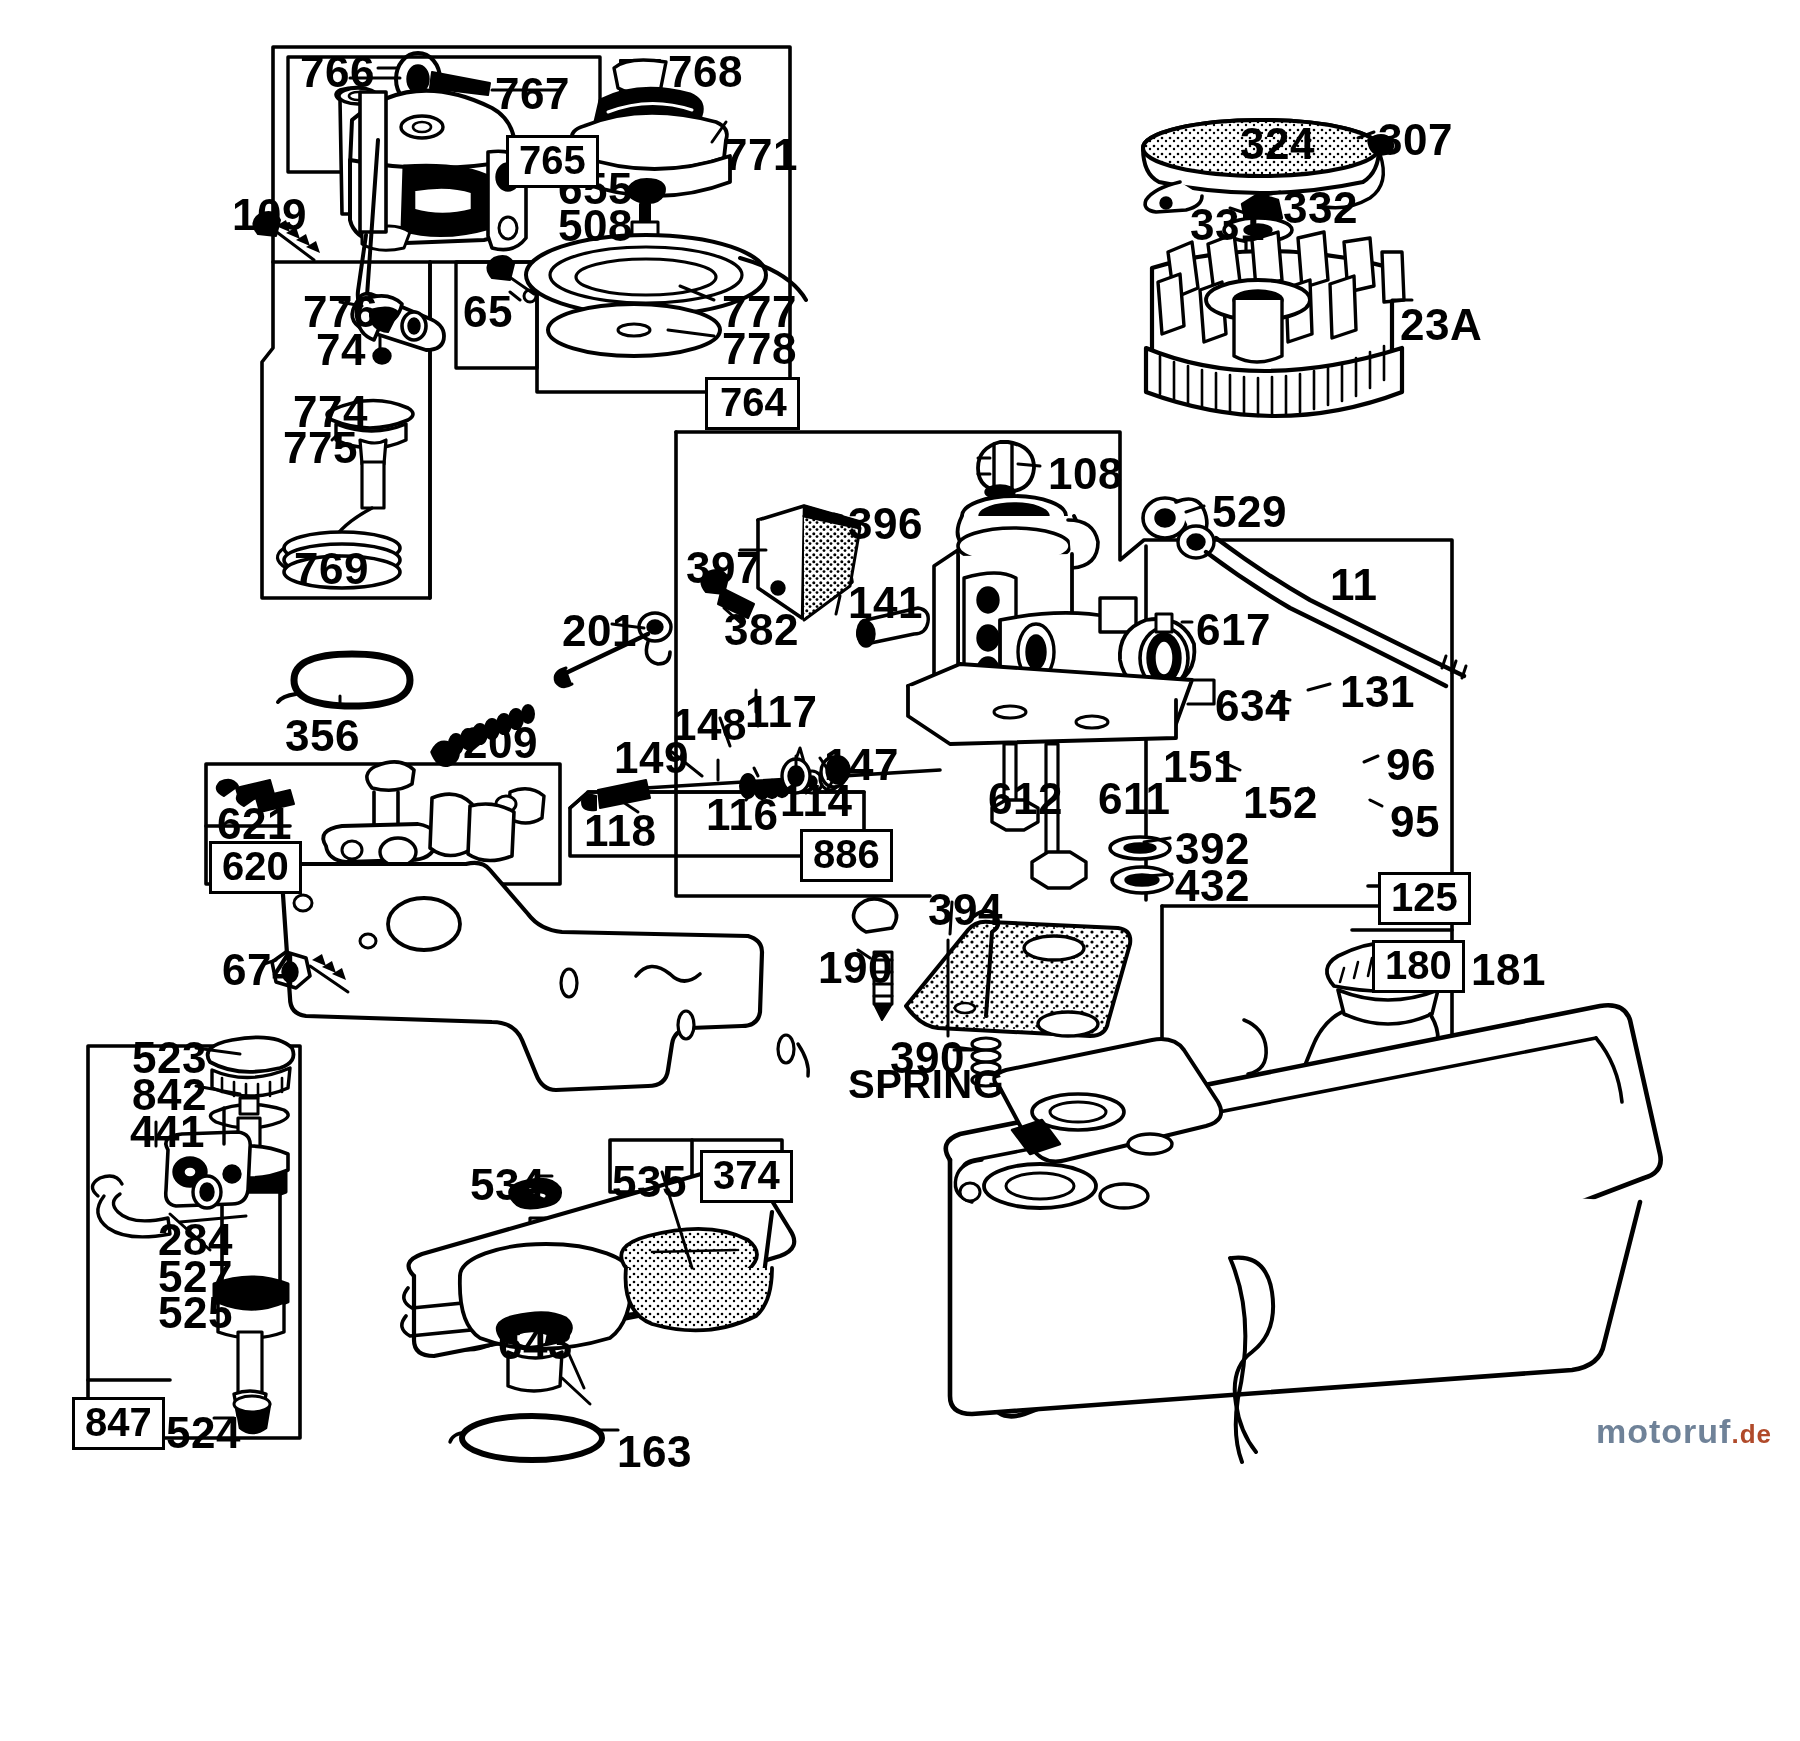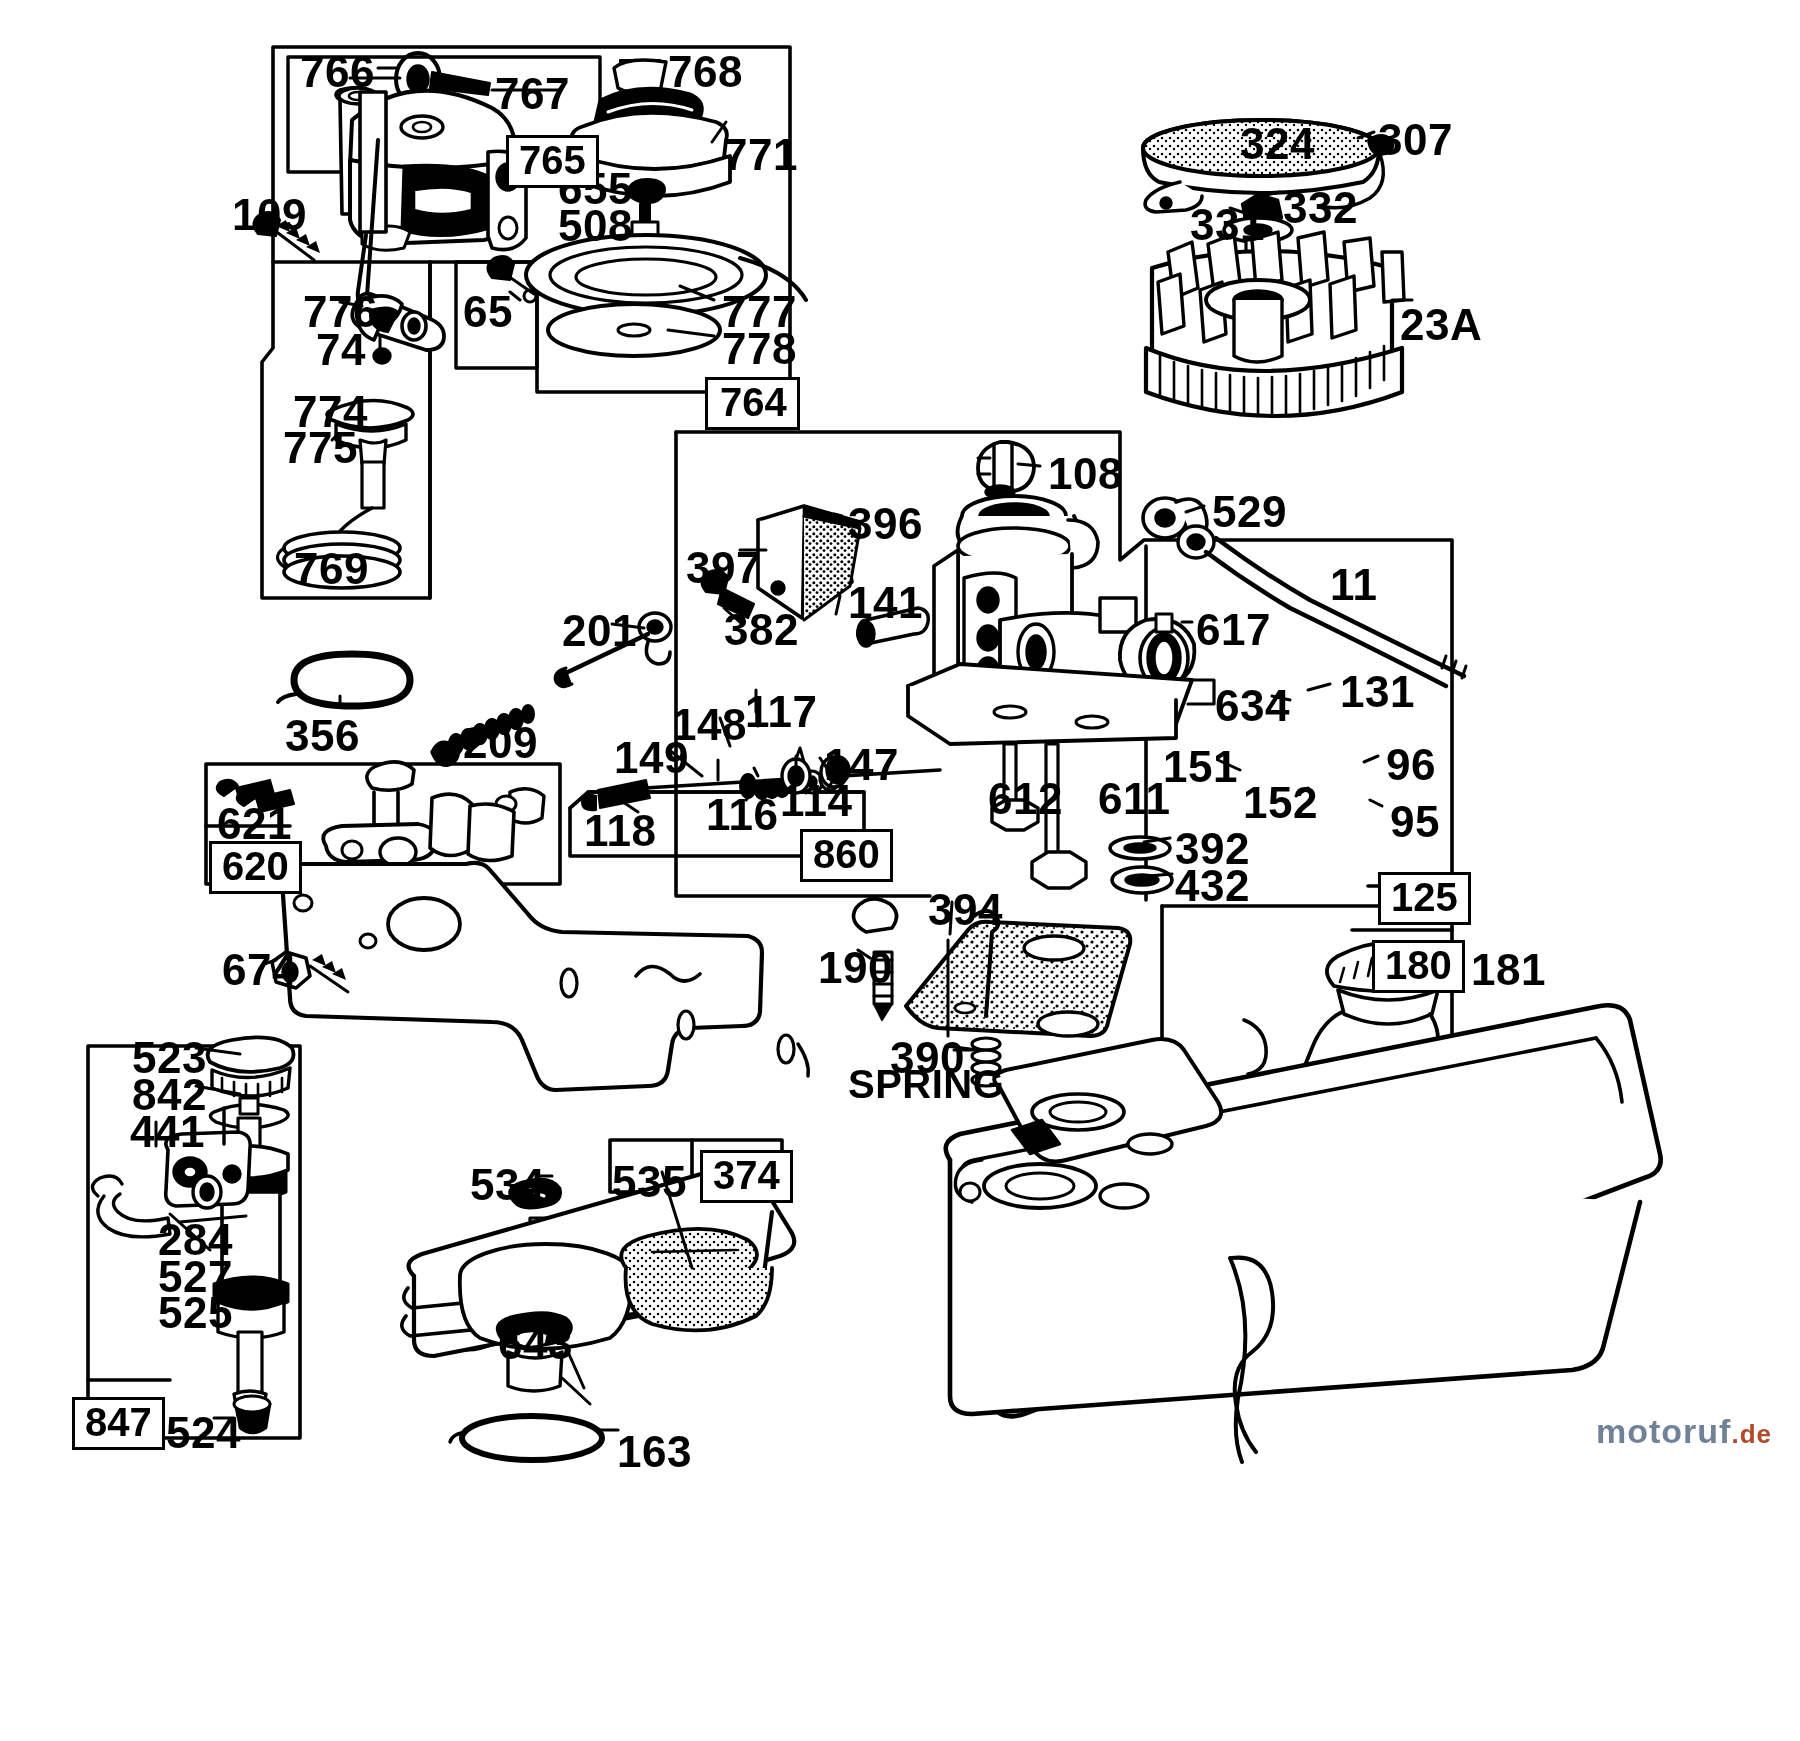--- a/index.html
+++ b/index.html
@@ -647,21 +647,21 @@
       <div class="lbl s44" style="left: 158px; top: 1291px;">525</div>
       <div class="lbl s44" style="left: 166px; top: 1411px;">524</div>
       <div class="lbl s44" style="left: 470px; top: 1163px;">534</div>
       <div class="lbl s44" style="left: 612px; top: 1160px;">535</div>
       <div class="lbl s44" style="left: 498px; top: 1322px;">643</div>
       <div class="lbl s44" style="left: 617px; top: 1430px;">163</div>
     </div>
   <div id="boxref-layer">
       <div class="boxlbl" style="left: 506px; top: 135px;">765</div>
       <div class="boxlbl" style="left: 705px; top: 377px; padding-left: 12px;">764</div>
-      <div class="boxlbl" style="left: 800px; top: 829px;">860</div>
+      <div class="boxlbl" style="left: 800px; top: 829px;">886</div>
       <div class="boxlbl" style="left: 1378px; top: 872px;">125</div>
       <div class="boxlbl" style="left: 1372px; top: 940px;">180</div>
       <div class="boxlbl" style="left: 209px; top: 841px;">620</div>
       <div class="boxlbl" style="left: 700px; top: 1150px;">374</div>
       <div class="boxlbl" style="left: 72px; top: 1397px;">847</div>
     </div>
 
   <div id="wm">
     <span class="m">motoruf</span><span class="de">.de</span>
   </div>

